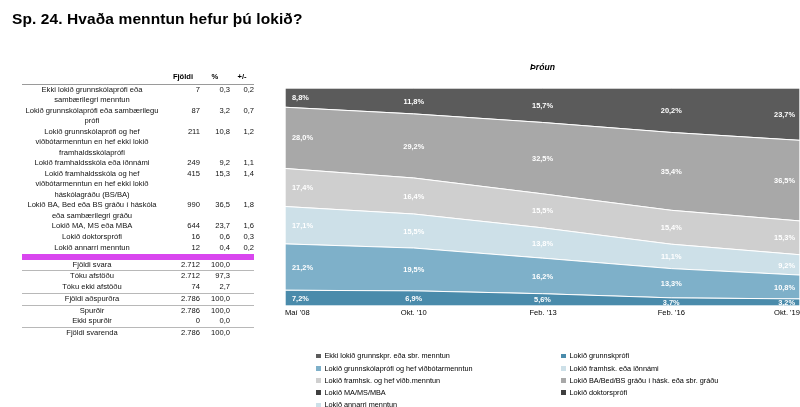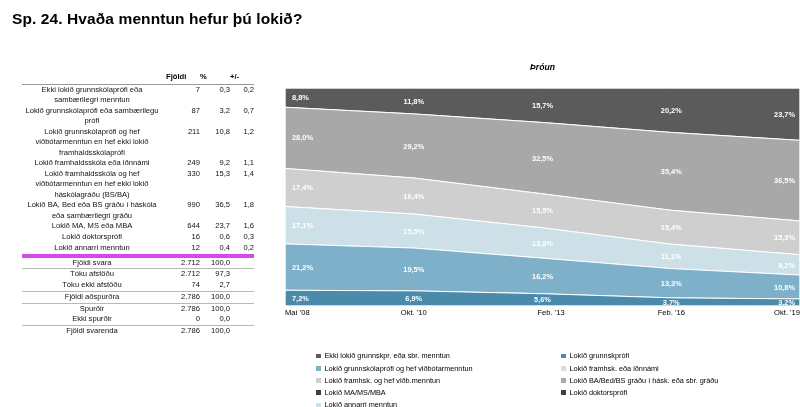--- a/index.html
+++ b/index.html
@@ -23,51 +23,51 @@
   
   .table-wrap{
     position:absolute;left:22px;top:72px;width:232px;
   }
   table.freq{
     border-collapse:collapse;width:232px;
     font-size:7.6px;line-height:1.42;color:#111;
   }
   table.freq th{
     font-weight:bold;font-size:7.6px;padding:0 0 1px 0;
-    text-align:left;color:#000;
+    text-align:center;color:#000;
   }
   table.freq th.lbl{text-align:left;}
   table.freq td{padding:0;vertical-align:top;}
   table.freq td.lbl{text-align:center;padding-right:4px;}
   table.freq td.num{text-align:right;white-space:nowrap;}
   .c-f{width:34px;}
   .c-p{width:30px;}
   .c-d{width:24px;}
   .rule-top td,.rule-top th{border-bottom:1px solid #9a9a9a;}
   .rule-above td{border-top:1px solid #b8b8b8;}
-  .rule-above-strong td{border-top:4px solid #d946ef;}
+  .rule-above-strong td{border-top:6px solid #d946ef;}
   .multiline{line-height:1.38;}
 
   
   .chart-title{
     position:absolute;left:285px;top:62px;width:515px;
     text-align:center;font-size:8.6px;font-weight:bold;color:#000;font-style:italic;
   }
   .chart-area{
     position:absolute;left:285px;top:88px;width:515px;height:218px;
   }
   .chart-area svg{display:block;width:515px;height:218px;}
   .axis-labels{
     position:absolute;left:285px;top:308px;width:515px;height:14px;
     font-size:7.6px;color:#000;
   }
   .axis-labels span{position:absolute;top:0;white-space:nowrap;}
   .ax-0{left:0;}
   .ax-1{left:128.75px;transform:translateX(-50%);}
-  .ax-2{left:266px;transform:translateX(-50%);}
+  .ax-2{left:258px;transform:translateX(-50%);}
   .ax-3{left:386.25px;transform:translateX(-50%);}
   .ax-4{right:0;}
 
   
   .legend{
     position:absolute;left:316px;top:332px;width:470px;
     font-size:7.3px;color:#000;
   }
   .legend-col{position:absolute;top:18px;}
   .legend-col.left{left:0;width:250px;}
@@ -118,21 +118,21 @@
             <td class="num c-d">1,2</td>
           </tr>
           <tr class="">
             <td class="lbl multiline">Lokið framhaldsskóla eða iðnnámi</td>
             <td class="num c-f">249</td>
             <td class="num c-p">9,2</td>
             <td class="num c-d">1,1</td>
           </tr>
           <tr class="">
             <td class="lbl multiline">Lokið framhaldsskóla og hef viðbótarmenntun en hef ekki lokið háskólagráðu (BS/BA)</td>
-            <td class="num c-f">330</td>
+            <td class="num c-f">415</td>
             <td class="num c-p">15,3</td>
             <td class="num c-d">1,4</td>
           </tr>
           <tr class="">
             <td class="lbl multiline">Lokið BA, Bed eða BS gráðu í háskóla eða sambærilegri gráðu</td>
             <td class="num c-f">990</td>
             <td class="num c-p">36,5</td>
             <td class="num c-d">1,8</td>
           </tr>
           <tr class="">

